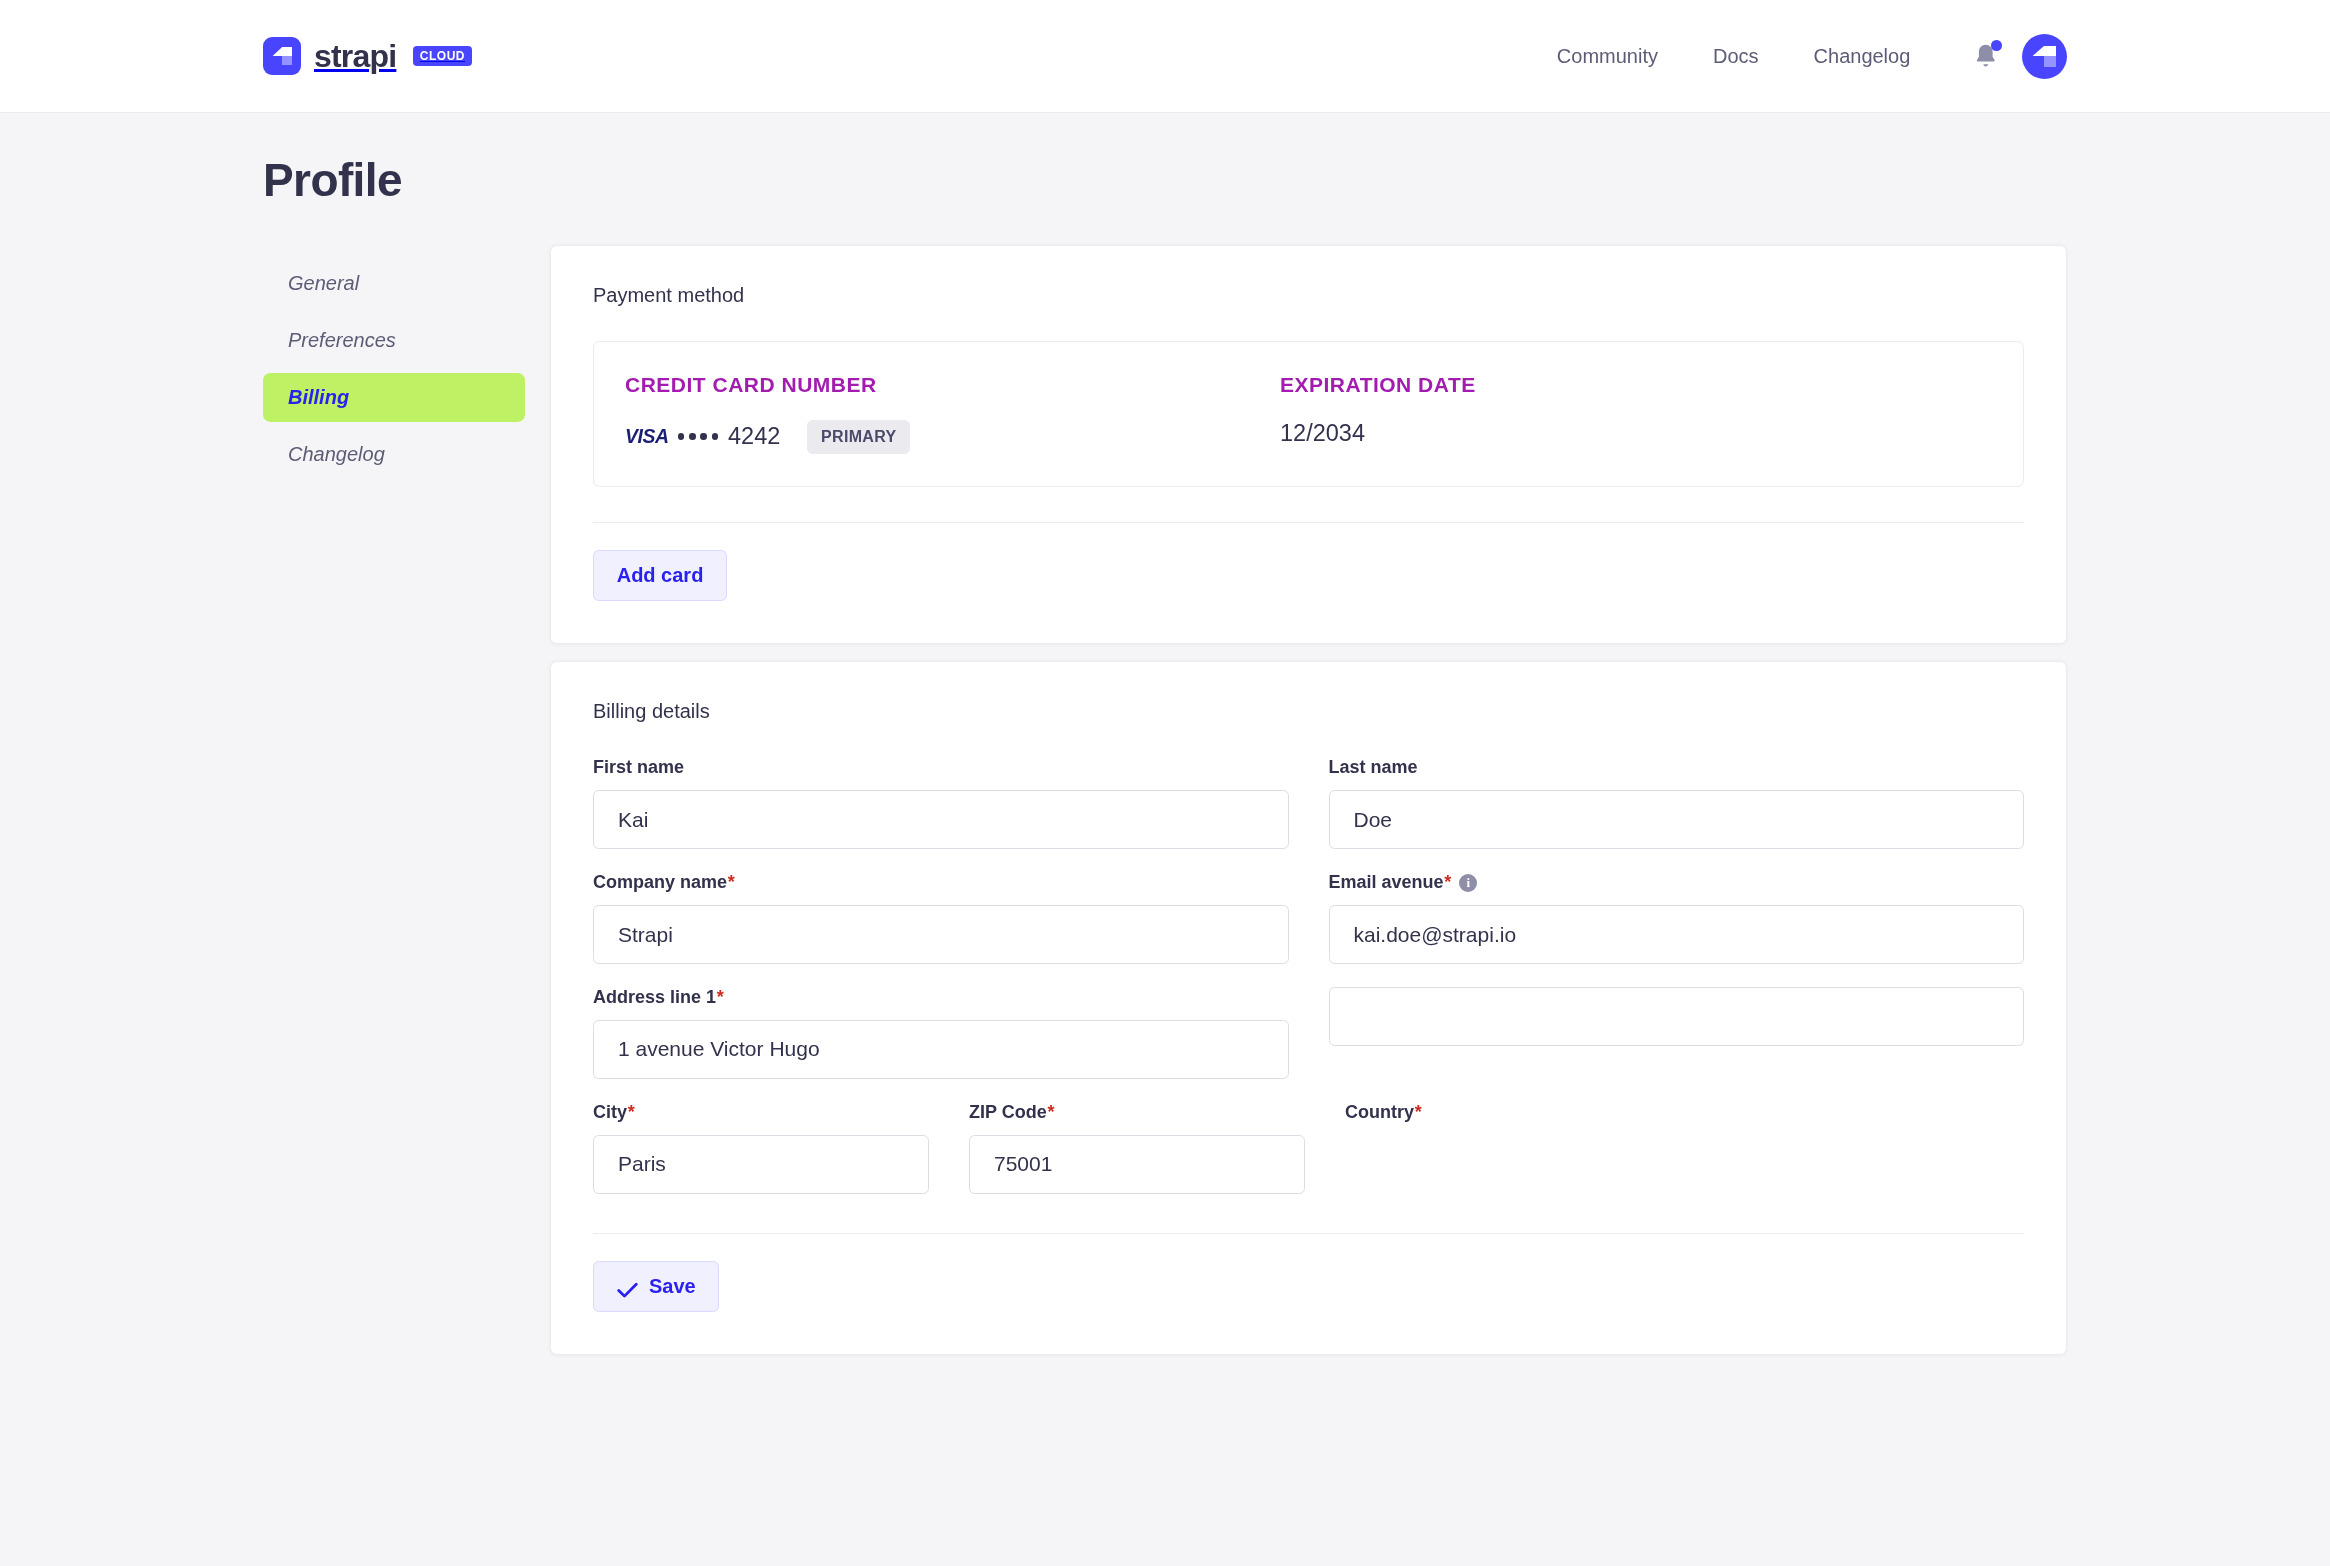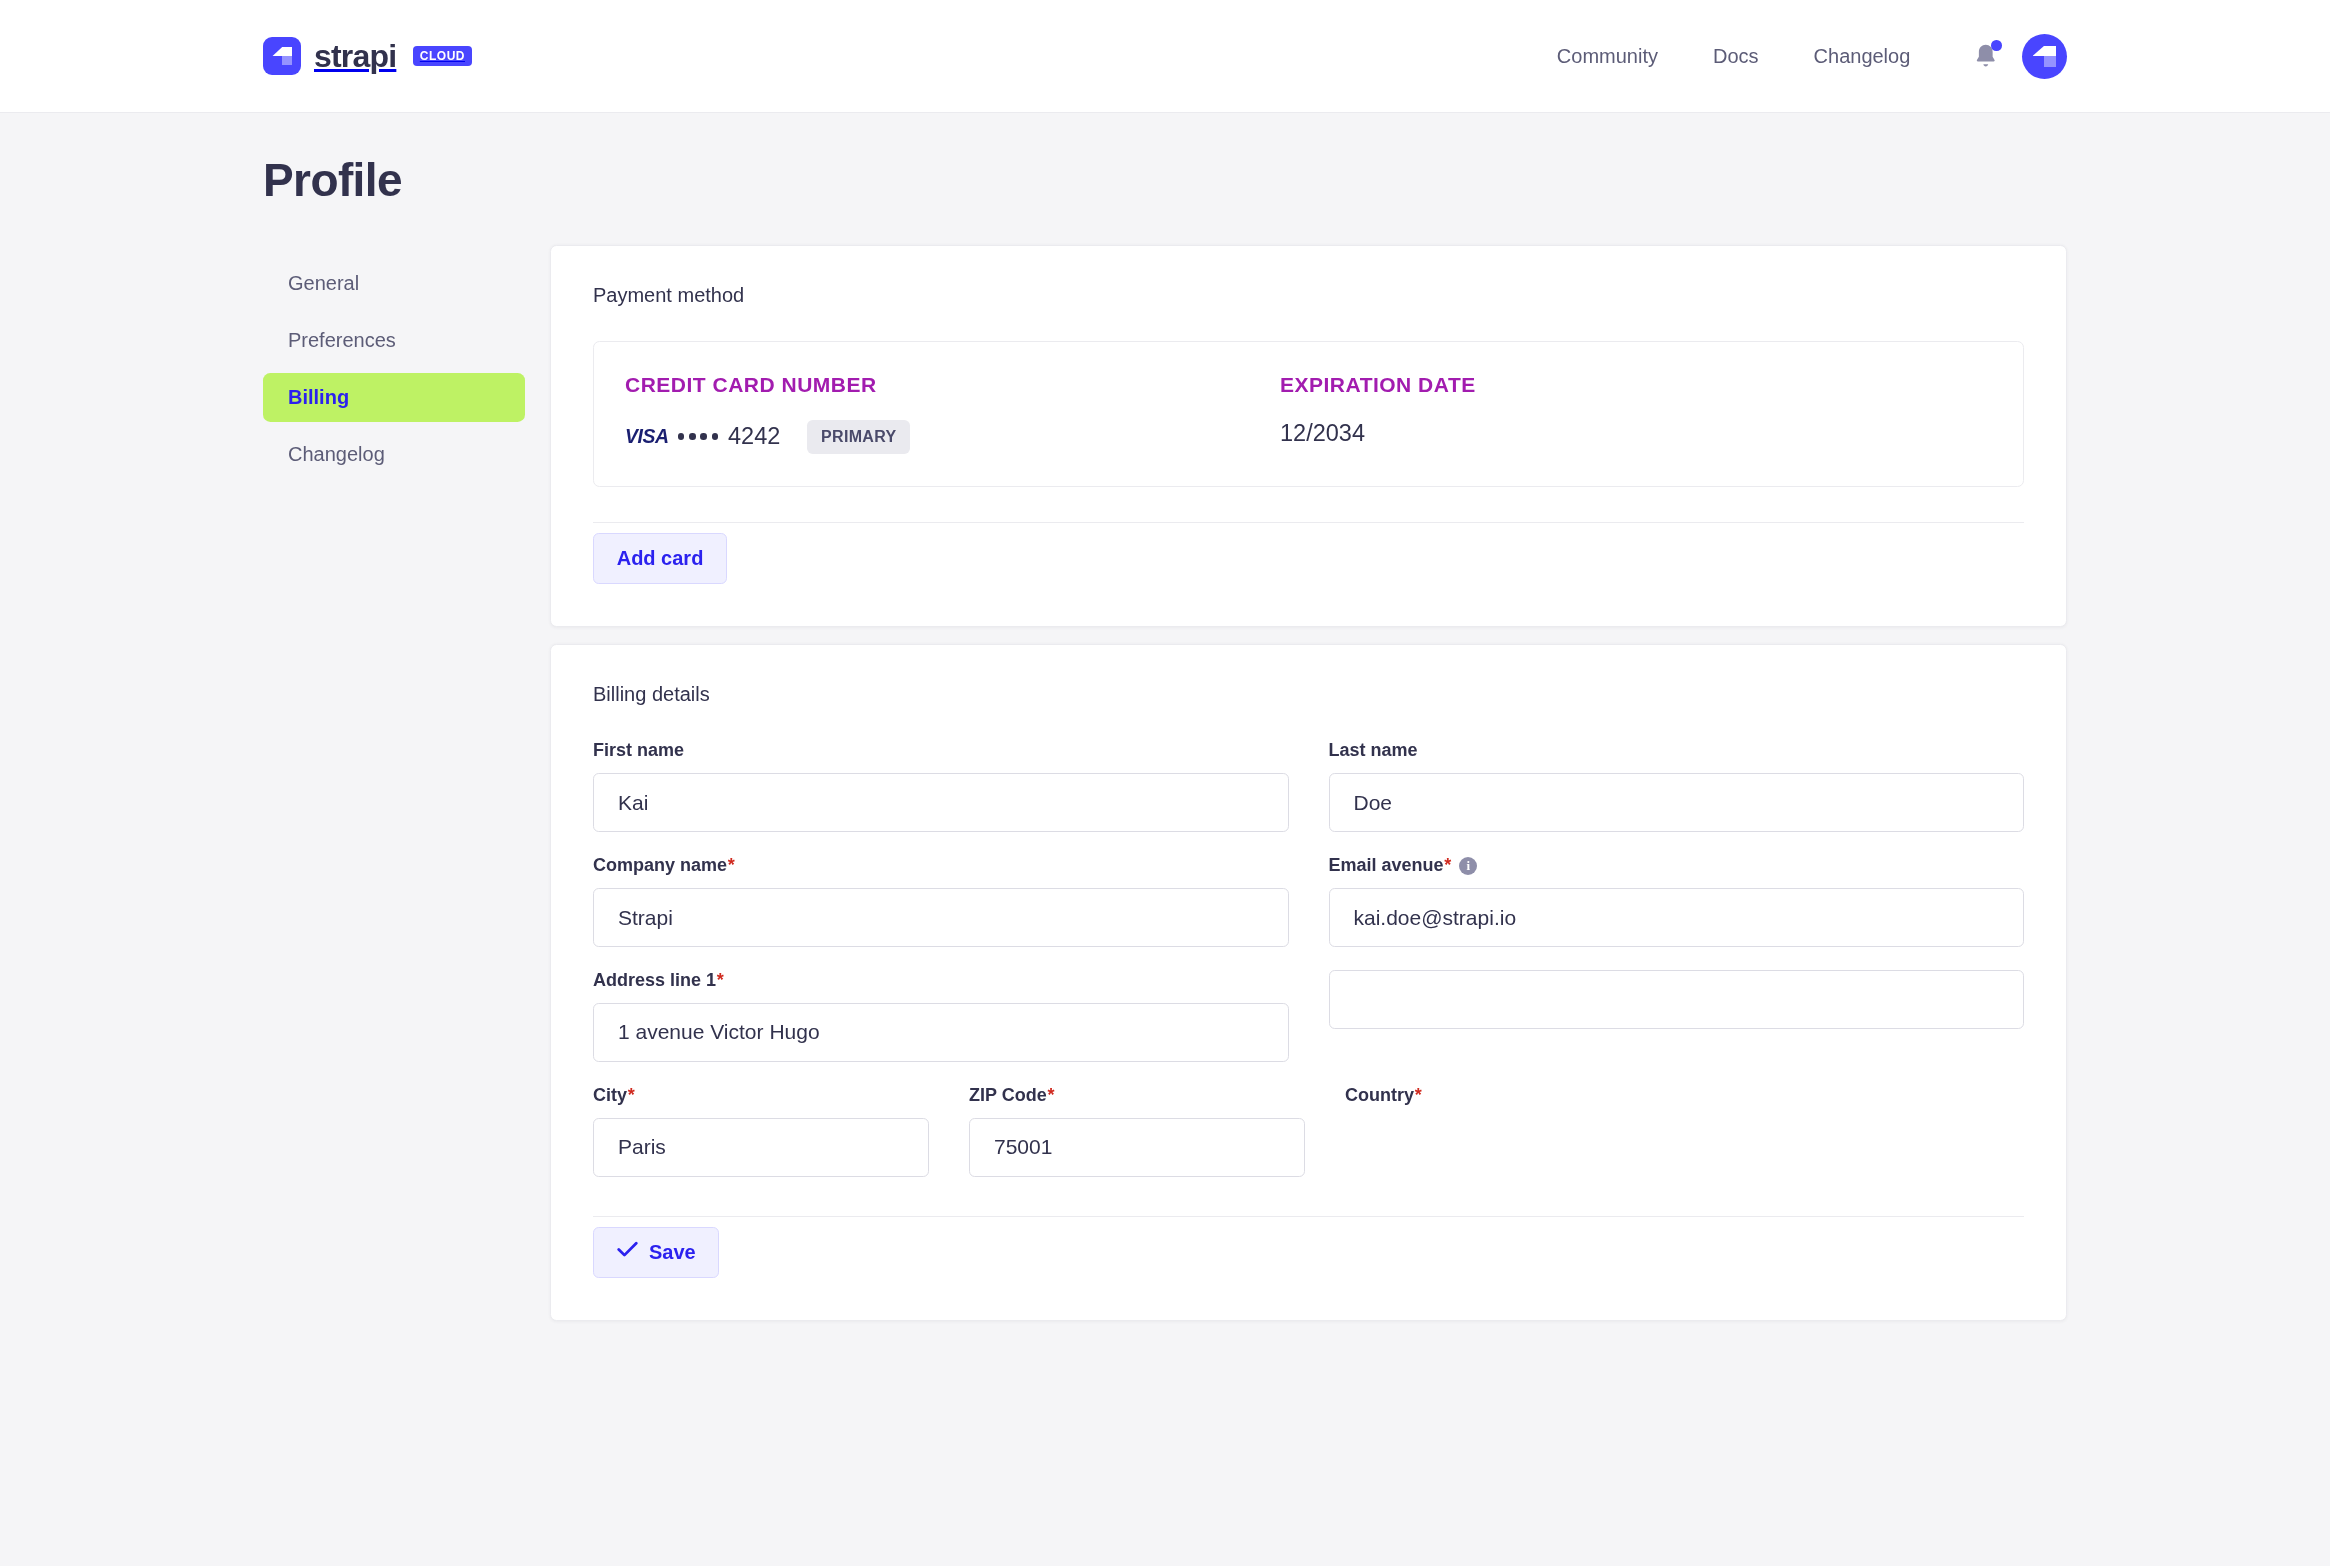--- a/index.html
+++ b/index.html
@@ -141,20 +141,21 @@
     display: flex;
     align-items: flex-start;
     gap: 0;
   }
 
   
   .sidenav {
     width: 262px;
     flex: none;
     padding-top: 13.8px;
+    font-style: italic;
   }
   .sidenav-item {
     display: block;
     font-size: 20px;
     color: #5c5c77;
     padding: 13px 25px;
     border-radius: 7.3px;
     margin-bottom: 8px;
     text-decoration: none;
     white-space: nowrap;
@@ -249,31 +250,31 @@
 
   .divider {
     height: 0.8px;
     background: #ebebef;
     margin: 35px 0 0 0;
   }
 
   
   .btn-soft {
     display: inline-flex;
-    align-items: flex-start;
+    align-items: flex-end;
     gap: 11.3px;
     background: #f0f0ff;
     border: 0.8px solid #d9d8ff;
     color: #2b21ef;
     font-size: 20px;
     font-weight: 700;
     font-family: "Liberation Sans", sans-serif;
     border-radius: 5.7px;
     padding: 13px 22.7px;
-    margin-top: 11px;
+    margin-top: 28px;
     cursor: pointer;
   }
   .check-ico { display: inline-block; width: 21px; height: 16px; }
 
   
   .form-row {
     display: flex;
     gap: 40px;
     margin-bottom: 22.7px;
   }

